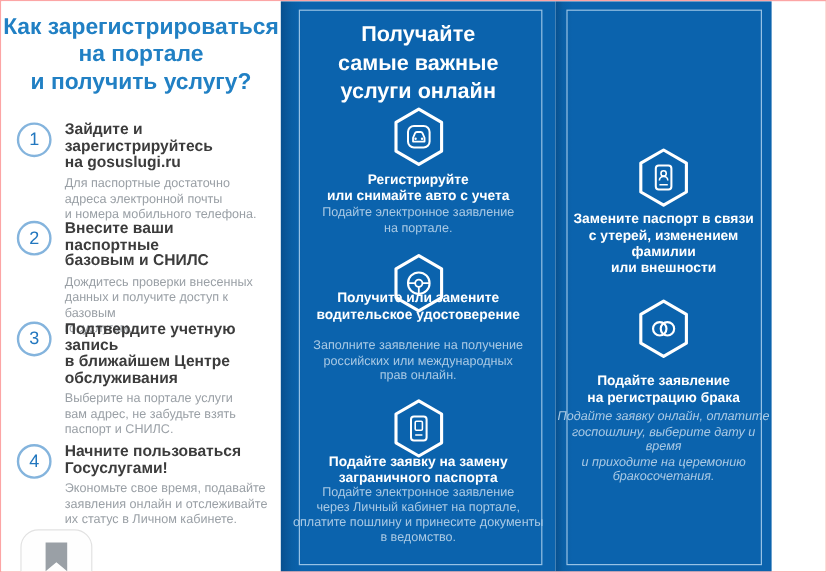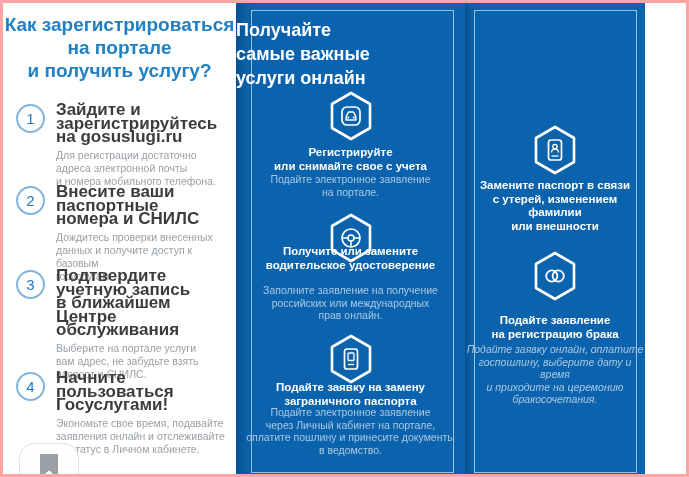--- a/index.html
+++ b/index.html
@@ -1,36 +1,36 @@
 <!DOCTYPE html>
 <html><head>
 <meta charset="utf-8">
 <style>
   html,body { margin:0; padding:0; background:#fff; }
   .page {
     position:relative; width:689px; height:477px; overflow:hidden;
-    background:#ffffff; border:3px solid #fca5a5; box-sizing:border-box;
+    background:#ffffff; border:1px solid #fca5a5; box-sizing:border-box;
     font-family:"Liberation Sans", sans-serif;
   }
   .pre { white-space:pre-line; }
 
   
   .left-panel { position:absolute; left:0; top:0; width:233px; height:477px; background:#fff; }
   .left-title {
     position:absolute; top:10px; left:0; width:100%;
     text-align:center; color:#2180c4; font-size:19px; font-weight:bold; line-height:23px;
   }
   .step { position:absolute; left:13px; width:212px; display:flex; gap:11px; }
   .step-1 { top:100px; } .step-2 { top:182px; } .step-3 { top:266px; } .step-4 { top:368px; }
   .step-num {
     flex:0 0 29px; width:29px; height:29px; margin-top:1px;
     border:2px solid #84b4dd; border-radius:50%; box-sizing:border-box;
     color:#2277bf; font-size:15px; display:flex; align-items:center; justify-content:center;
   }
-  .step-title { font-size:17px; font-weight:bold; color:#3c3c3c; line-height:13.5px; }
+  .step-title { font-size:13px; font-weight:bold; color:#3c3c3c; line-height:13.5px; }
   .step-desc  { font-size:10.5px; color:#9aa0a6; line-height:13px; margin-top:5px; }
 
   .logo-tile {
     position:absolute; left:16px; top:440px; width:58px; height:58px;
     background:#fefefe; border:1px solid #e2e2e2; border-radius:15px;
     display:flex; align-items:center; justify-content:flex-start; flex-direction:column;
   }
   .logo-tile svg { margin-top:9px; }
 
   
@@ -43,21 +43,21 @@
     left:462px; width:180px;
     background:linear-gradient(90deg,#07508f 0px,#0a5ea4 6px,#0b63ad 14px,#0b63ad 208px,#0a5ea4 227px);
   }
   .inner-frame {
     position:absolute; border:1px solid rgba(186,217,243,0.8); pointer-events:none;
   }
   .middle-panel .inner-frame { left:15px; right:11px; top:7px; bottom:7px; }
   .right-panel  .inner-frame { left:9px;  right:8px;  top:7px; bottom:7px; }
 
   .b-title {
-    position:absolute; top:15px; left:0; width:100%; text-align:left;
+    position:absolute; top:15px; left:0; width:100%; text-align:center;
     color:#ffffff; font-size:18px; font-weight:bold; line-height:24px;
   }
   .badge { position:absolute; left:0; width:100%; text-align:center; }
   .svc-title {
     position:absolute; left:0; width:100%; text-align:center;
     color:#ffffff; font-size:11.5px; font-weight:bold; line-height:13.5px;
   }
   .svc-desc {
     position:absolute; left:0; width:100%; text-align:center;
     color:#a9c9e4; font-size:10.5px; line-height:12.5px;
@@ -78,31 +78,31 @@
   <div class="left-panel">
     <div class="left-title pre">Как зарегистрироваться
 на портале
 и получить услугу?</div>
 
     <div class="step step-1">
       <div class="step-num">1</div>
       <div>
         <div class="step-title pre">Зайдите и зарегистрируйтесь
 на gosuslugi.ru</div>
-        <div class="step-desc pre">Для регистрации достаточно
+        <div class="step-desc pre">Для паспортные достаточно
 адреса электронной почты
 и номера мобильного телефона.</div>
       </div>
     </div>
 
     <div class="step step-2">
       <div class="step-num">2</div>
       <div>
         <div class="step-title pre">Внесите ваши паспортные
-номера и СНИЛС</div>
+базовым и СНИЛС</div>
         <div class="step-desc pre">Дождитесь проверки внесенных
 данных и получите доступ к базовым
 госуслугам.</div>
       </div>
     </div>
 
     <div class="step step-3">
       <div class="step-num">3</div>
       <div>
         <div class="step-title pre">Подтвердите учетную запись
@@ -141,21 +141,21 @@
     <div class="badge m-badge-1">
       <svg width="46" height="50" viewBox="0 0 46 50">
         <polygon points="23,2 42,13 42,37 23,48 4,37 4,13" fill="none" stroke="#fff" stroke-width="2.6" stroke-linejoin="round"></polygon>
         <rect x="14" y="16" width="18" height="18" rx="5" fill="none" stroke="#fff" stroke-width="1.7"></rect>
         <path d="M18.2,29 v-3.2 l1.7,-3.8 a1.7,1.7 0 0 1 1.6,-1 h3 a1.7,1.7 0 0 1 1.6,1 l1.7,3.8 v3.2 z" fill="none" stroke="#fff" stroke-width="1.5" stroke-linejoin="round"></path>
         <circle cx="20.3" cy="26.6" r="1" fill="#fff"></circle>
         <circle cx="25.7" cy="26.6" r="1" fill="#fff"></circle>
       </svg>
     </div>
     <div class="svc-title m-title-1 pre">Регистрируйте
-или снимайте свое с учета</div>
+или снимайте авто с учета</div>
     <div class="svc-desc m-desc-1 pre">Подайте электронное заявление
 на портале.</div>
 
     <div class="badge m-badge-2">
       <svg width="46" height="50" viewBox="0 0 46 50">
         <polygon points="23,2 42,13 42,37 23,48 4,37 4,13" fill="none" stroke="#fff" stroke-width="2.6" stroke-linejoin="round"></polygon>
         <circle cx="23" cy="25" r="9" fill="none" stroke="#fff" stroke-width="1.7"></circle>
         <circle cx="23" cy="25" r="3" fill="none" stroke="#fff" stroke-width="1.5"></circle>
         <line x1="14.5" y1="25" x2="20" y2="25" stroke="#fff" stroke-width="1.5"></line>
         <line x1="26" y1="25" x2="31.5" y2="25" stroke="#fff" stroke-width="1.5"></line>

